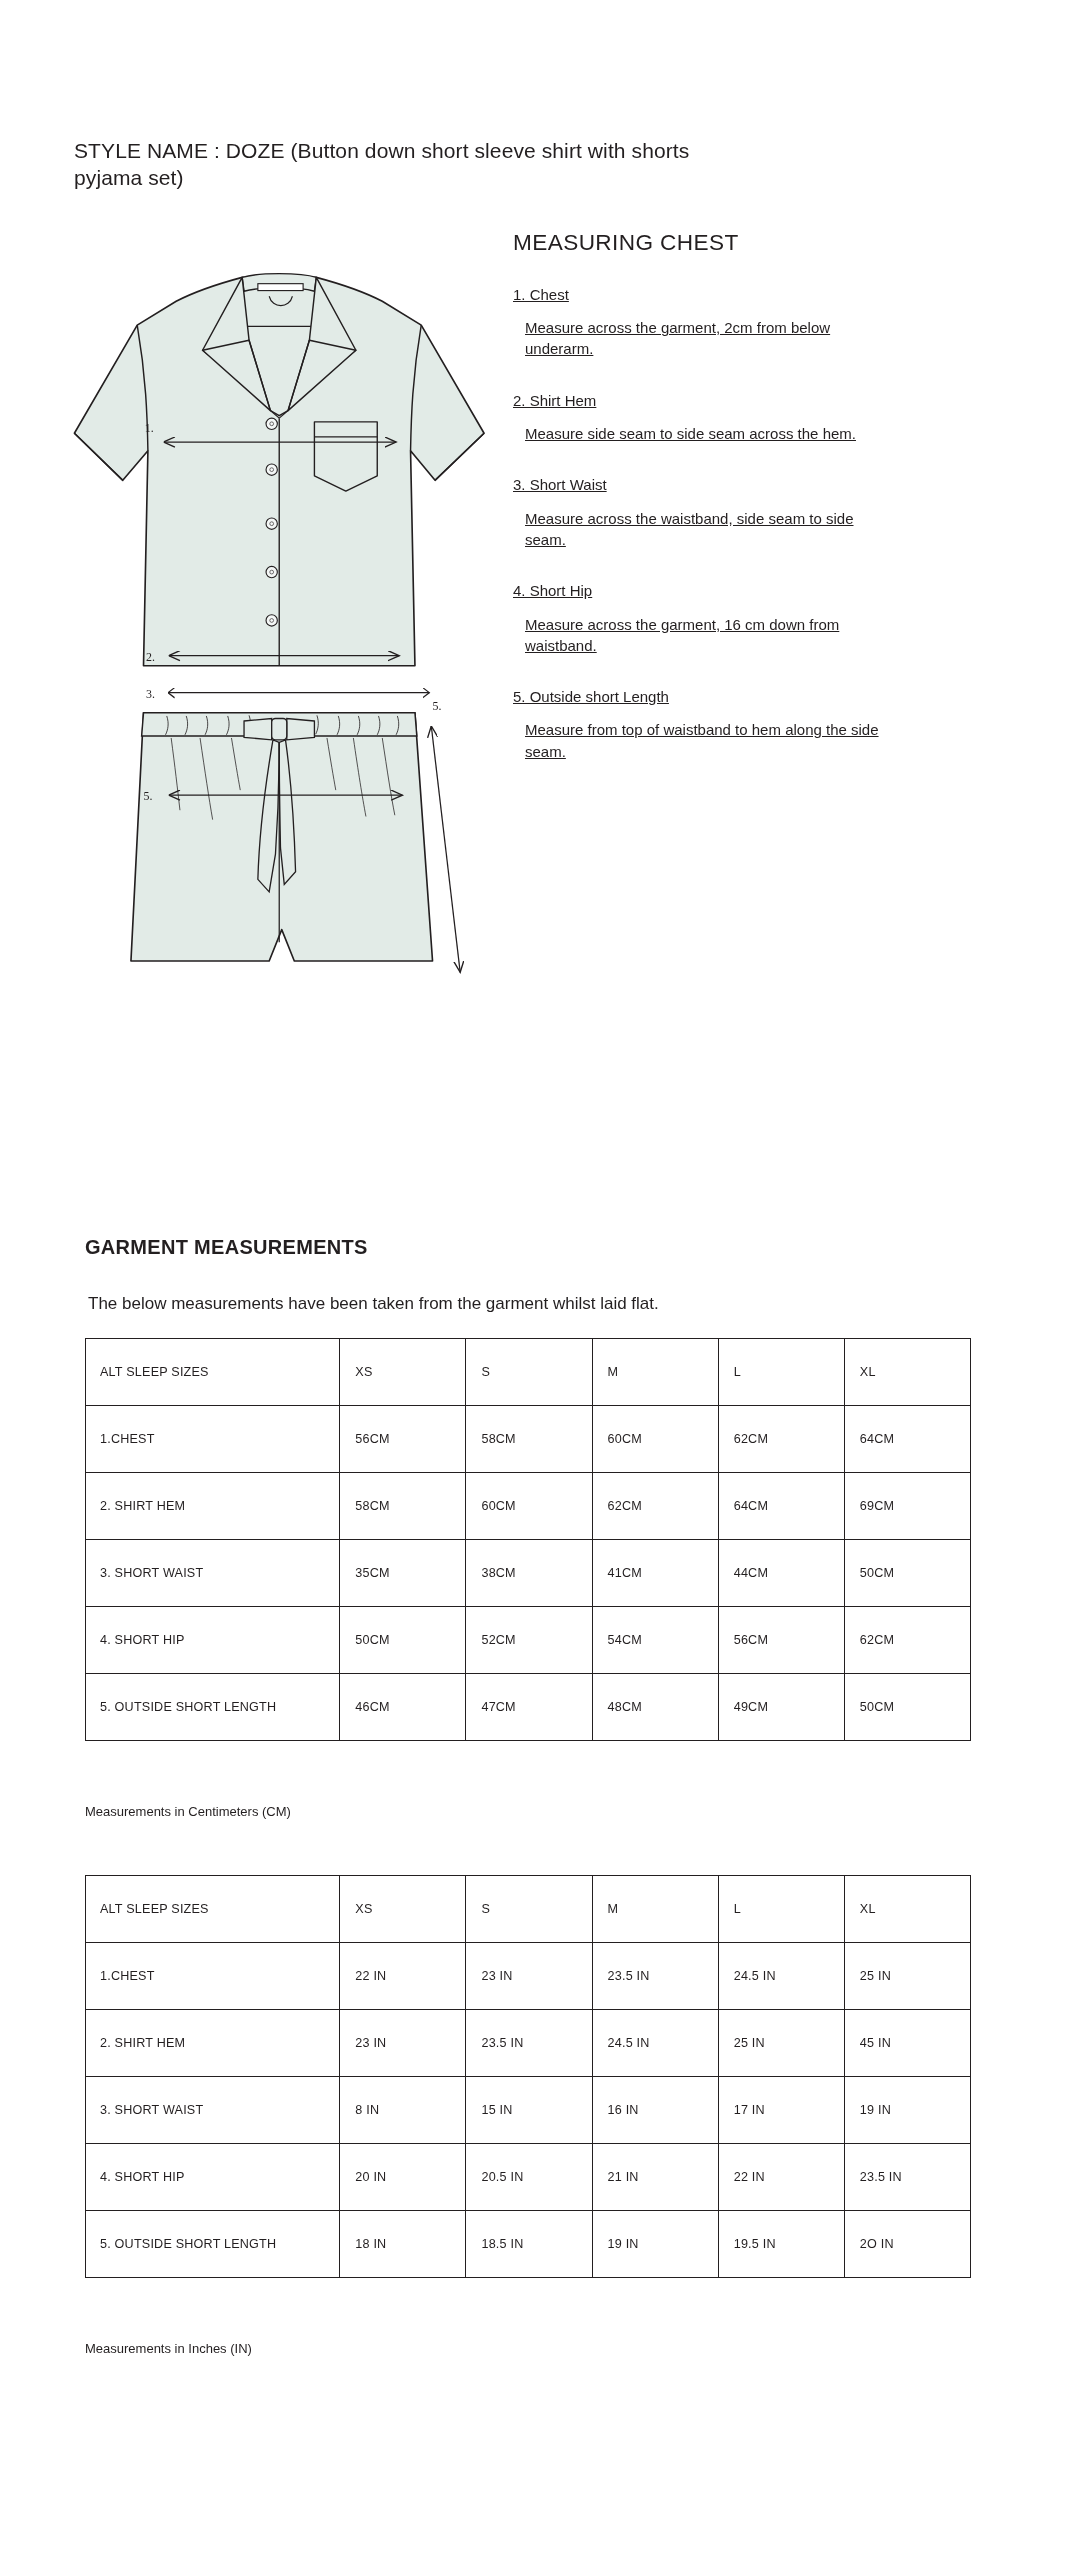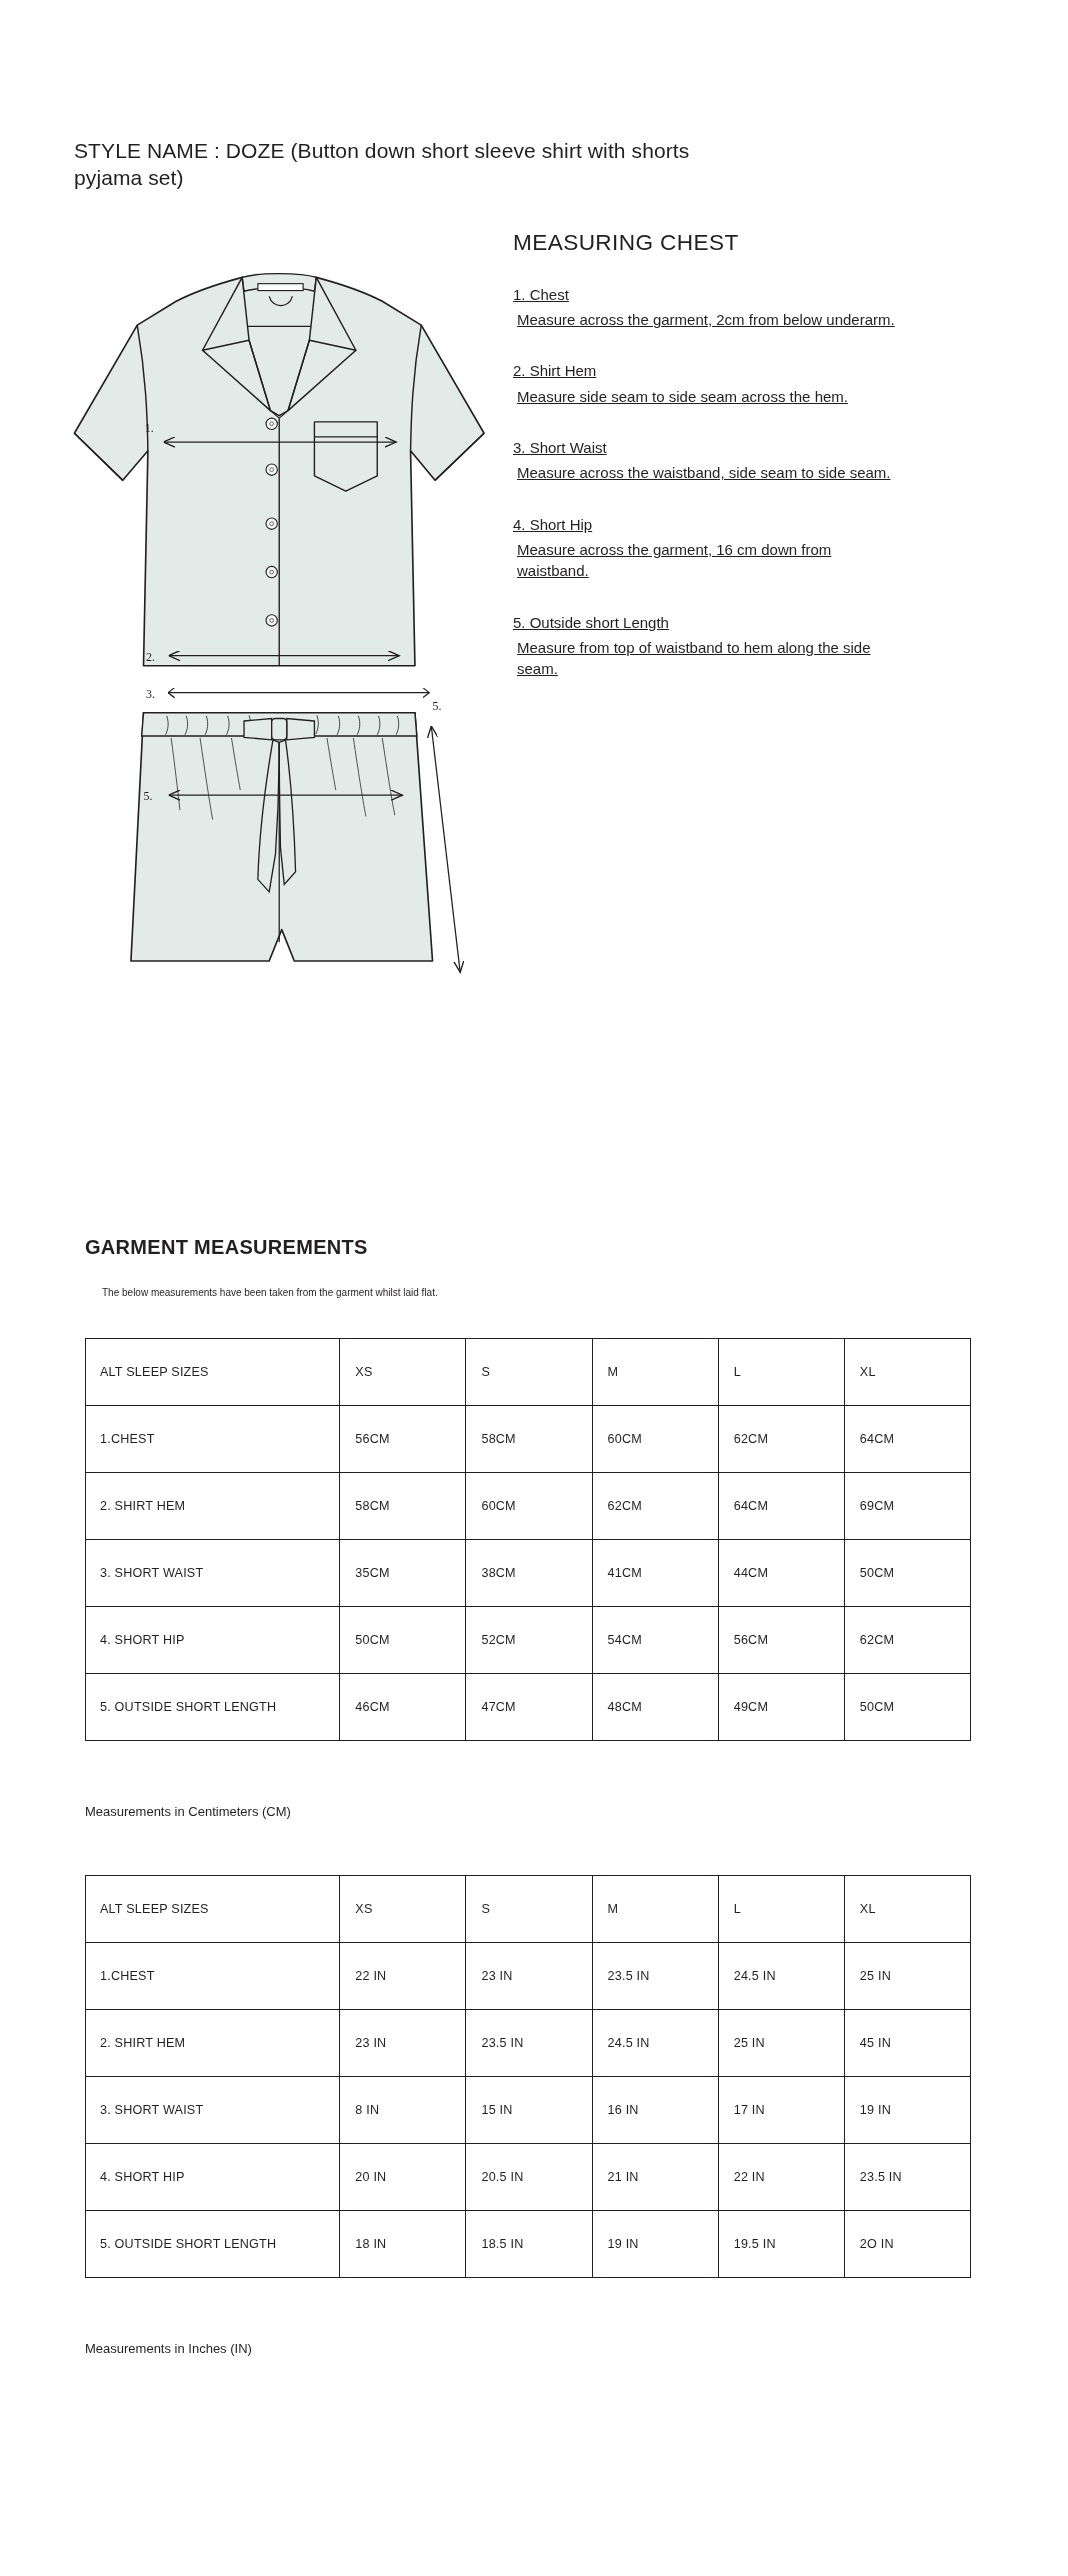--- a/index.html
+++ b/index.html
@@ -62,37 +62,37 @@
   .guide-step { margin: 0 0 30px 0; max-width: 390px; text-decoration: underline; }
   .guide-step:last-child { margin-bottom: 0; }
   .step-title {
     font-size: 15px;
     line-height: 1.42;
     margin: 0;
   }
   .step-desc {
     font-size: 15px;
     line-height: 1.42;
-    margin: 4px;
+    margin: 12px;
   }
 
   
   .gm-title {
     position: absolute;
     left: 85px;
     top: 1219px;
     font-size: 20px;
     letter-spacing: 0.3px;
     font-weight: 700;
   }
   .gm-note {
     position: absolute;
-    left: 102px;
+    left: 88px;
     top: 1277px;
-    font-size: 10px;
+    font-size: 17px;
   }
 
   
   .size-table {
     position: absolute;
     left: 85px;
     width: 886px;
     border-collapse: collapse;
     table-layout: fixed;
     font-size: 12.6px;

